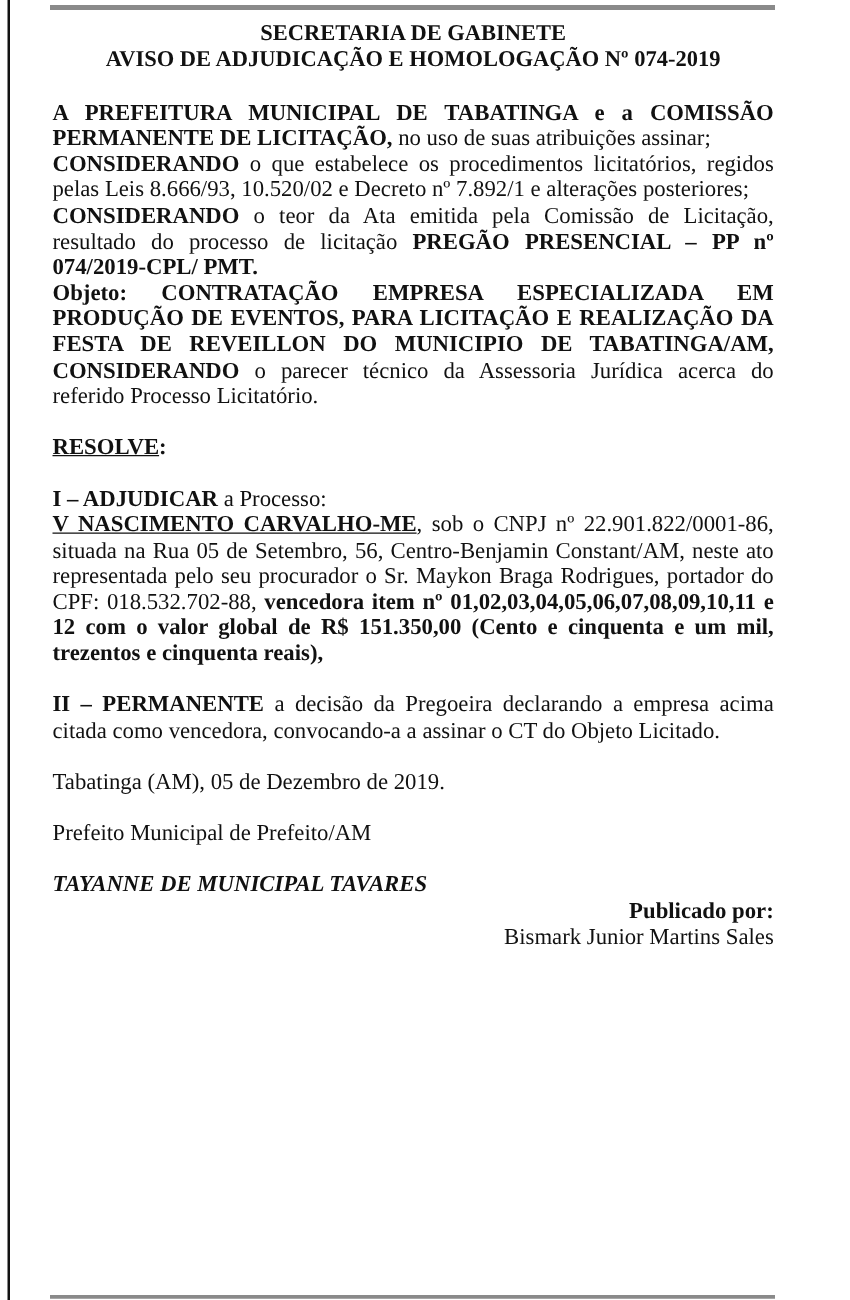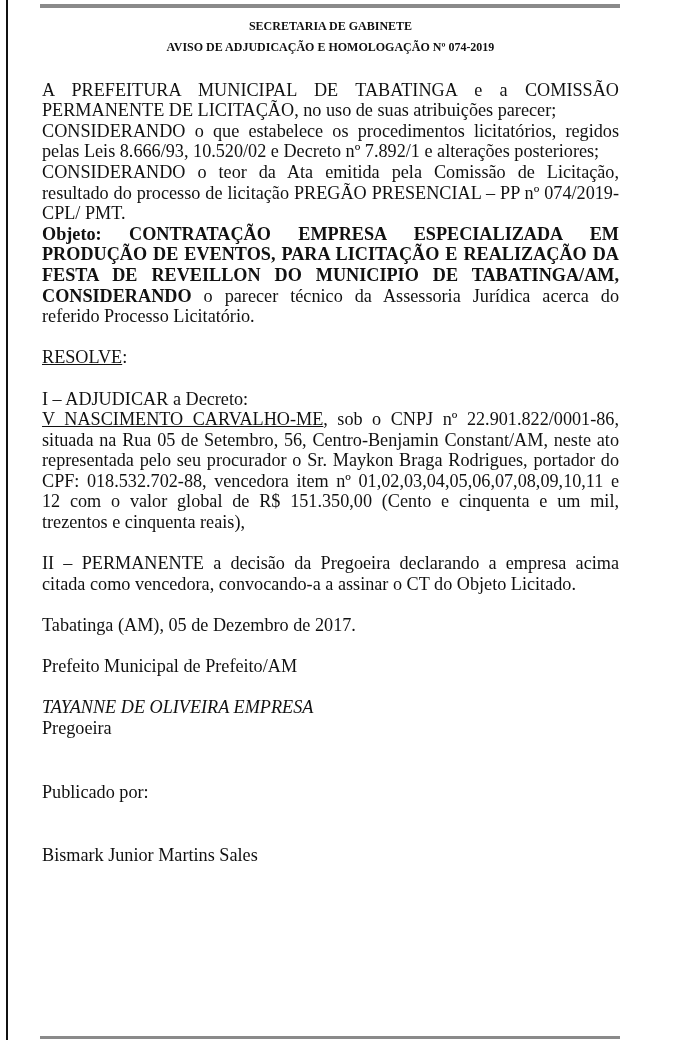--- a/index.html
+++ b/index.html
@@ -3,79 +3,78 @@
   <meta charset="utf-8">
   <style>
     html, body { margin: 0; padding: 0; background: #ffffff; }
     body { width: 680px; height: 1040px; position: relative; overflow: hidden;
            font-family: "Liberation Serif", "DejaVu Serif", serif; color: #111; }
     .left-border { position: absolute; left: 6px; top: 0; width: 2px; height: 1040px; background: #111; }
     .rule { position: absolute; left: 40px; width: 580px; height: 4px; background: #8a8a8a; }
     .rule.top { top: 4px; }
     .rule.bottom { top: 1036px; height: 3px; }
     .doc { position: absolute; left: 42px; top: 16px; width: 577px; font-size: 18.2px; line-height: 20.6px; }
-    .title { text-align: center; font-weight: bold; font-size: 12px; line-height: 20.8px; margin: 0; }
+    .title { text-align: center; font-weight: bold; font-size: 18px; line-height: 20.8px; margin: 0; }
     p { margin: 0; text-align: justify; }
-    .b { font-weight: normal; }
+    .b { font-weight: bold; }
     .u { text-decoration: underline; }
     .i { font-style: italic; }
     .gap-title { height: 22px; }
     .gap { height: 20.6px; }
-    .right { text-align: left; margin-top: 43px; }
+    .right { text-align: right; }
     .objeto { font-weight: bold; }
   </style>
 </head>
 <body>
 
 <div class="left-border"></div>
 <div class="rule top"></div>
 
 <div class="doc">
   <p class="title">SECRETARIA DE GABINETE</p>
   <p class="title">AVISO DE ADJUDICAÇÃO E HOMOLOGAÇÃO Nº 074-2019</p>
   <div class="gap-title"></div>
 
   <p>
-    <span class="b">A PREFEITURA MUNICIPAL DE TABATINGA</span><span class="b"> e a </span><span class="b">COMISSÃO PERMANENTE DE LICITAÇÃO,</span><span> no uso de suas atribuições parecer;</span>
+    <span class="b">A PREFEITURA MUNICIPAL DE TABATINGA</span><span class="b"> e a </span><span class="b">COMISSÃO PERMANENTE DE LICITAÇÃO,</span><span> no uso de suas atribuições assinar;</span>
   </p>
   <p>
     <span class="b">CONSIDERANDO</span><span> o que estabelece os procedimentos licitatórios, regidos pelas Leis 8.666/93, 10.520/02 e Decreto nº 7.892/1 e alterações posteriores;</span>
   </p>
   <p>
     <span class="b">CONSIDERANDO</span><span> o teor da Ata emitida pela Comissão de Licitação, resultado do processo de licitação </span><span class="b">PREGÃO PRESENCIAL – PP nº 074/2019-CPL/ PMT.</span>
   </p>
   <p>
     <span class="objeto">Objeto: CONTRATAÇÃO EMPRESA ESPECIALIZADA EM PRODUÇÃO DE EVENTOS, PARA LICITAÇÃO E REALIZAÇÃO DA FESTA DE REVEILLON DO MUNICIPIO DE TABATINGA/AM, CONSIDERANDO</span><span> o parecer técnico da Assessoria Jurídica acerca do referido Processo Licitatório.</span>
   </p>
   <div class="gap"></div>
 
   <p>
     <span class="b u">RESOLVE</span><span class="b">:</span>
   </p>
   <div class="gap"></div>
 
   <p>
-    <span class="b">I – </span><span class="b">ADJUDICAR</span><span> a Decreto:</span>
+    <span class="b">I – </span><span class="b">ADJUDICAR</span><span> a Processo:</span>
   </p>
   <p>
     <span class="b u">V NASCIMENTO CARVALHO-ME</span><span>, sob o CNPJ nº 22.901.822/0001-86, situada na Rua 05 de Setembro, 56, Centro-Benjamin Constant/AM, neste ato representada pelo seu procurador o Sr. Maykon Braga Rodrigues, portador do CPF: 018.532.702-88, </span><span class="b">vencedora item nº 01,02,03,04,05,06,07,08,09,10,11 e 12 com o valor global de R$ 151.350,00 (Cento e cinquenta e um mil, trezentos e cinquenta reais),</span>
   </p>
   <div class="gap"></div>
 
   <p>
     <span class="b">II – </span><span class="b">PERMANENTE</span><span> a decisão da Pregoeira declarando a empresa acima citada como vencedora, convocando-a a assinar o CT do Objeto Licitado.</span>
   </p>
   <div class="gap"></div>
 
-  <p>Tabatinga (AM), 05 de Dezembro de 2017.</p>
+  <p>Tabatinga (AM), 05 de Dezembro de 2019.</p>
   <div class="gap"></div>
 
   <p>Prefeito Municipal de Prefeito/AM</p>
   <div class="gap"></div>
 
-  <p class="b i">TAYANNE DE OLIVEIRA EMPRESA</p>
-  <p>Pregoeira</p>
+  <p class="b i">TAYANNE DE MUNICIPAL TAVARES</p>
 
   <p class="right b">Publicado por:</p>
   <p class="right">Bismark Junior Martins Sales</p>
 </div>
 
 <div class="rule bottom"></div>
 
 </body></html>

